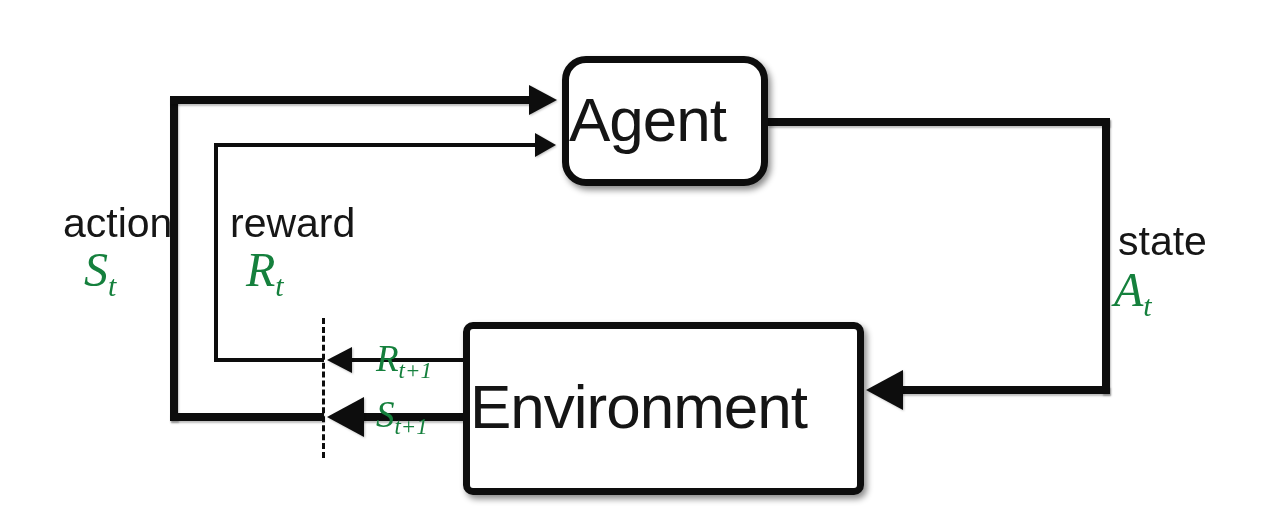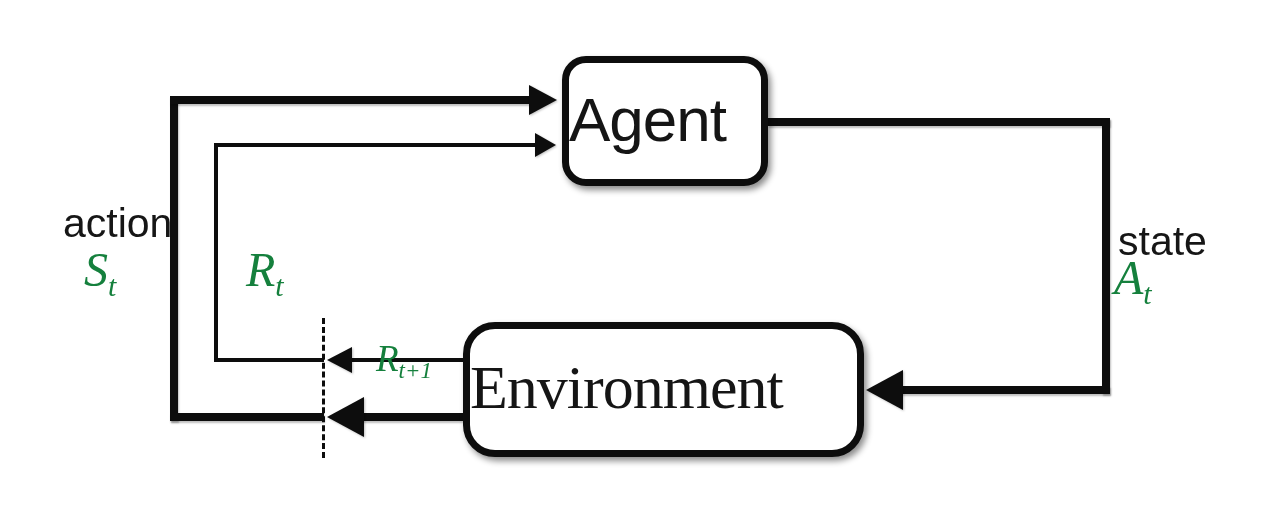--- a/index.html
+++ b/index.html
@@ -34,23 +34,22 @@
     white-space: nowrap;
     transform: translateY(-2px);
   }
   #agent-box {
     left: 562px; top: 56px;
     width: 206px; height: 130px;
     border-radius: 24px;
   }
   #environment-box {
     left: 463px; top: 322px;
-    width: 401px; height: 135px;
-    border-radius: 32px;
-    font-family: Liberation Serif, serif;
+    width: 401px; height: 173px;
+    border-radius: 10px;
   }
   
   .line {
     position: absolute;
     background: #0d0d0d;
   }
   .thickline { box-shadow: 1px 2px 2px rgba(0,0,0,0.25); }
   
   .arrow {
     position: absolute;
@@ -132,28 +131,32 @@
   <div class="dashed-vert" style="left:322px; top:318px; height:140px;"></div>
 
   <div class="node" id="agent-box">
     <span class="node-label">Agent</span>
   </div>
   <div class="node" id="environment-box">
     <span class="node-label">Environment</span>
   </div>
 
   <div class="word-label" style="left:63px; top:200px;">action</div>
+  <div class="word-label" style="left:230px; top:200px;">reward</div>
   <div class="word-label" style="left:1118px; top:218px;">state</div>
 
   <div class="math-label math-big" style="left:84px; top:242px;">
     <span>S</span><span class="math-sub">t</span>
   </div>
   <div class="math-label math-big" style="left:234px; top:242px;margin-left:12px;">
     <span>R</span><span class="math-sub">t</span>
   </div>
-  <div class="math-label math-big" style="left:1114px; top:250px;text-align:center;">
+  <div class="math-label math-big" style="left:1114px; top:262px;text-align:center;">
     <span>A</span><span class="math-sub">t</span>
   </div>
   <div class="math-label math-mid" style="left:376px; top:308px;">
     <span>R</span><span class="math-sub">t+1</span>
   </div>
+  <div class="math-label math-mid" style="left:376px; top:364px;">
+    <span>S</span><span class="math-sub">t+1</span>
+  </div>
 
 </div>
 
 </body></html>

